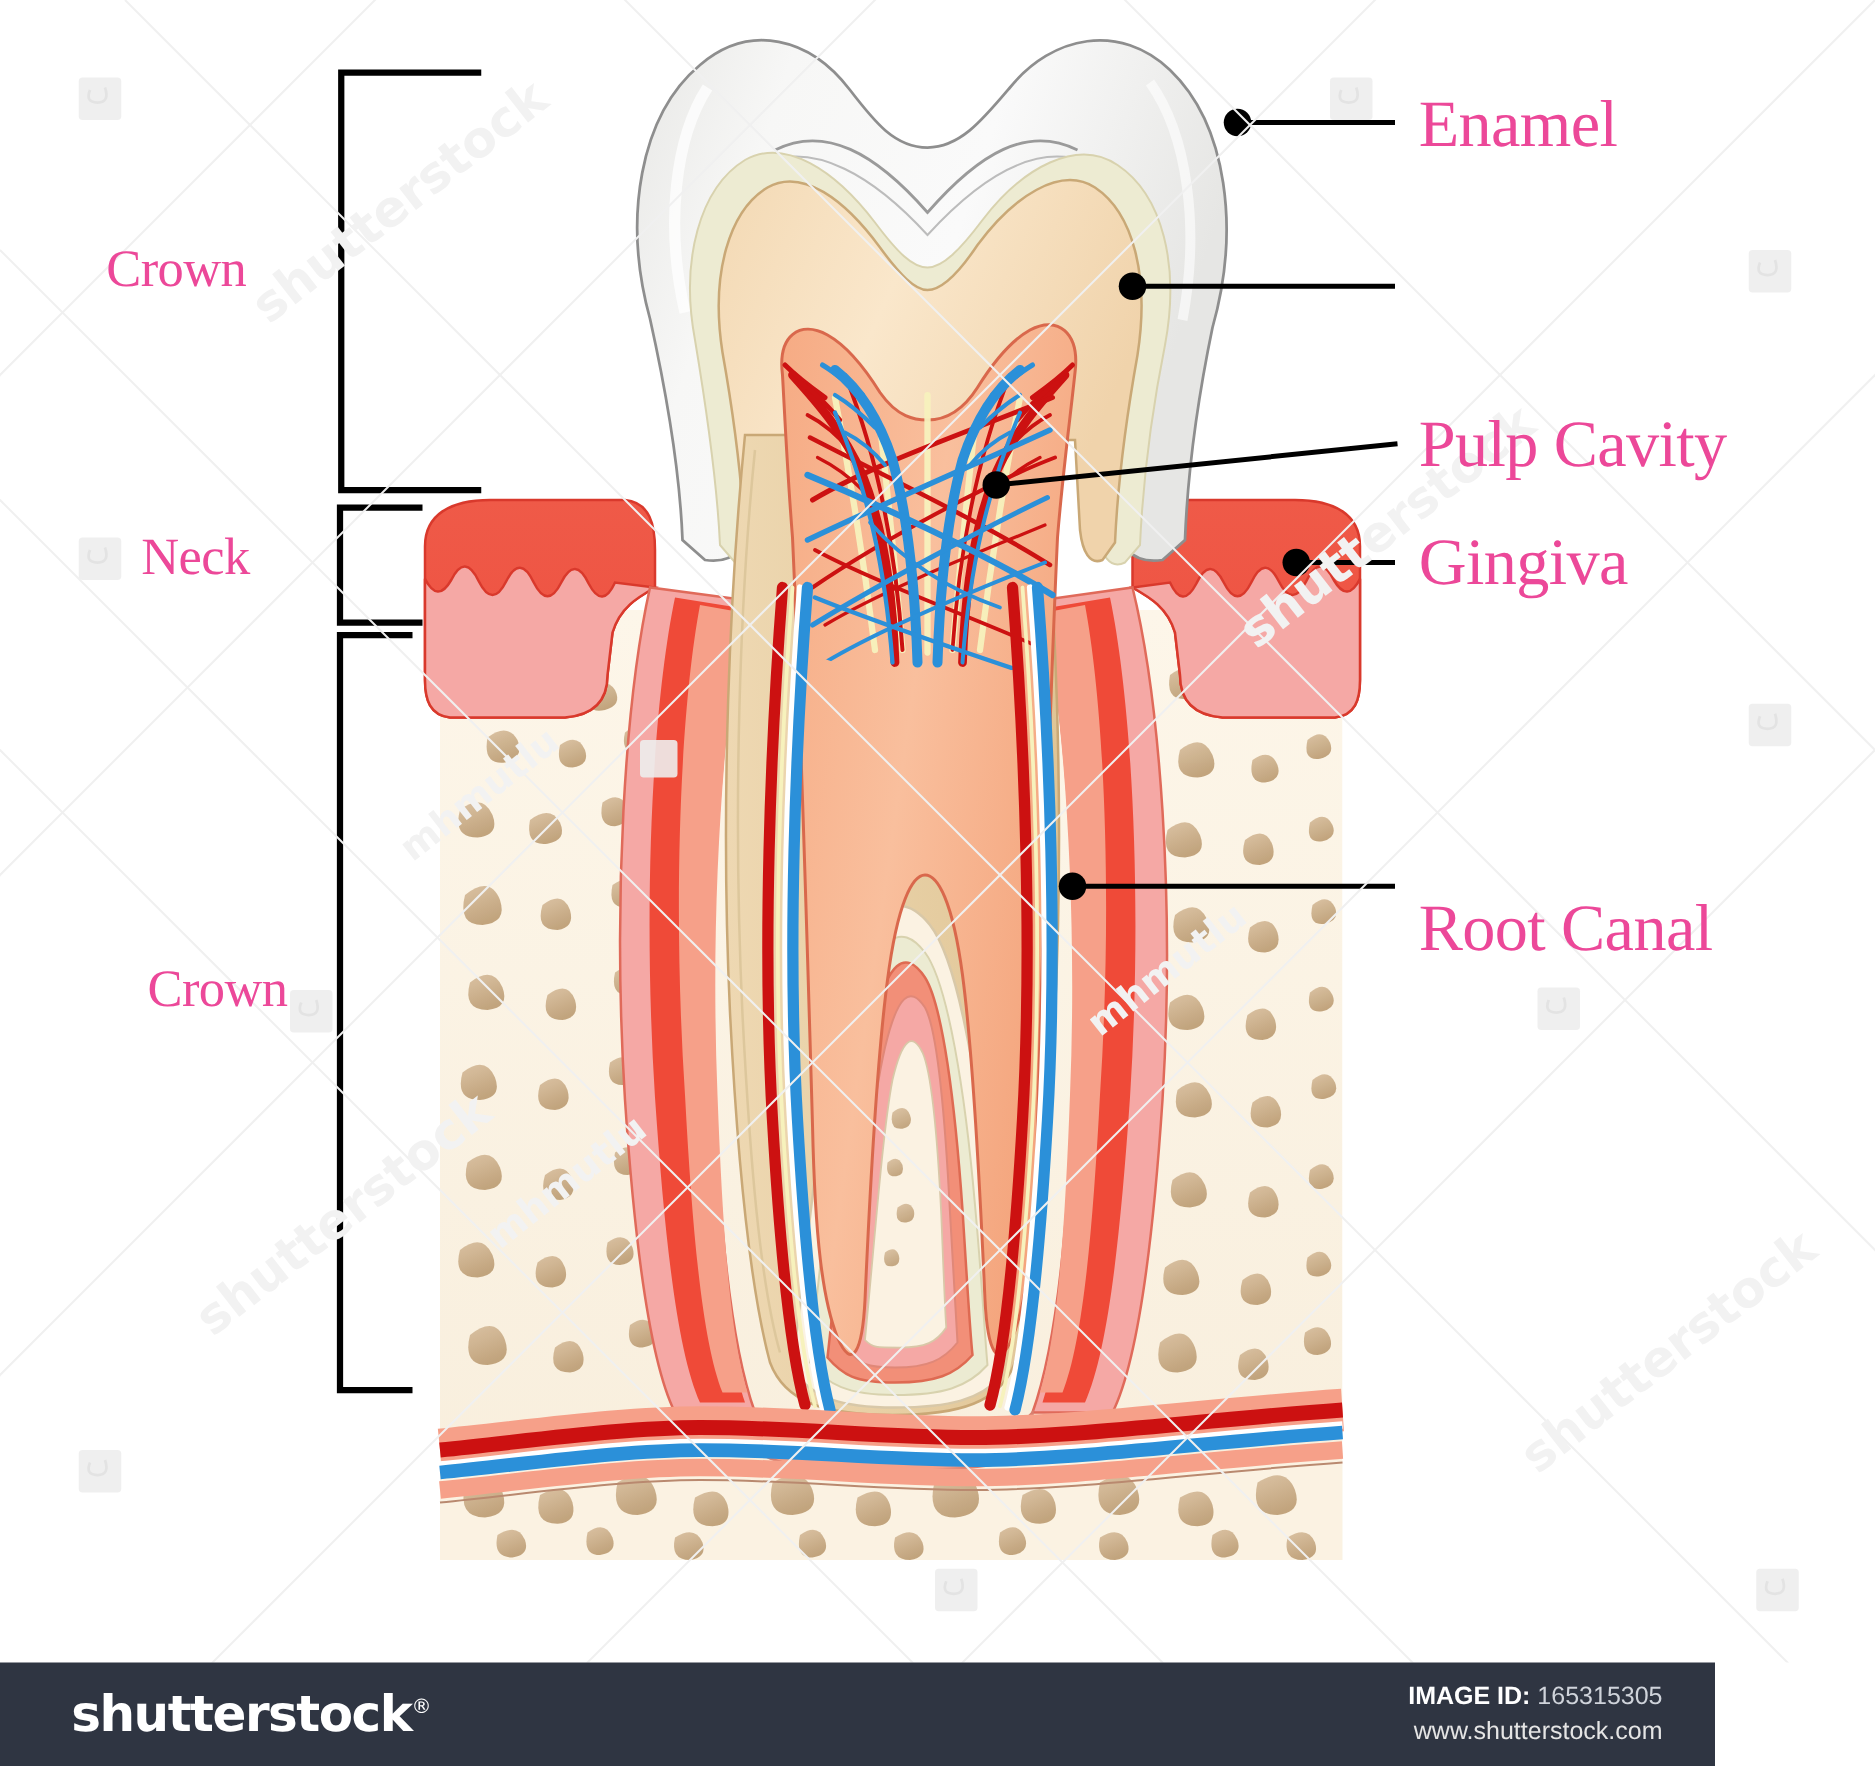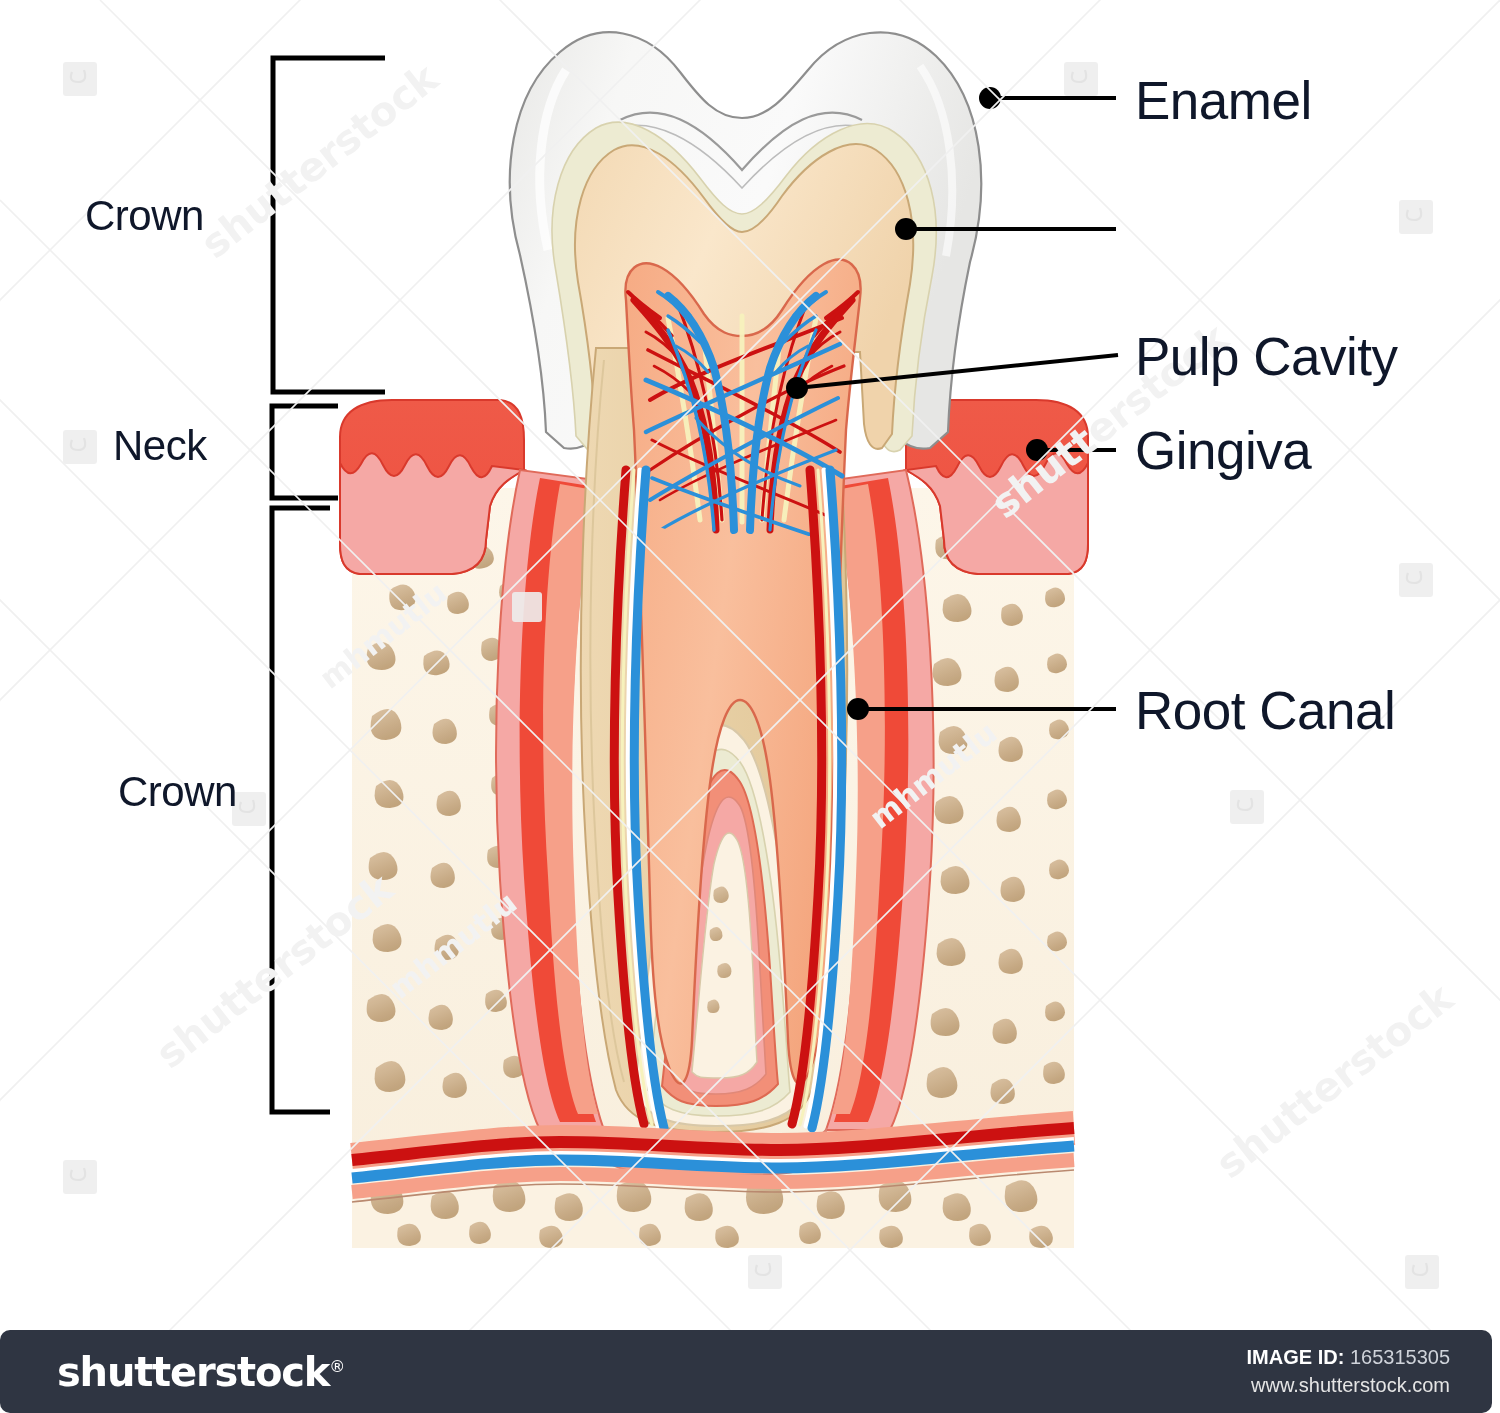--- a/index.html
+++ b/index.html
@@ -20,36 +20,35 @@
   #figure {
     position: absolute;
     left: 0; top: 0;
     width: 1500px;
     height: 1330px;
   }
   #figure svg { display: block; }
 
   .label-text {
     position: absolute;
-    font-family: Liberation Sans, sans-serif;
-    color: #0f172a;
+    font-family: Liberation Serif, serif;
+    color: #ec4899;
     white-space: nowrap;
     font-weight: 400;
     letter-spacing: -0.5px;
   }
   .label-right { font-size: 53px; }
   .label-left  { font-size: 42px; text-align: center; }
 
   
   #footer {
     position: absolute;
     left: 0; top: 1330px;
-    width: 1492px; height: 83px;
+    width: 1372px; height: 83px;
     background: #2f3542;
-    border-radius: 10px;
   }
   #logo {
     position: absolute;
     left: 57px; top: 19px;
     font-family: "DejaVu Sans", sans-serif;
     font-size: 40px;
     font-weight: 700;
     color: #ffffff;
     letter-spacing: -1.2px;
   }
@@ -552,21 +551,21 @@
     </g>
   </svg>
 
   <div class="label-text label-left" style="left:85px; top:192px;">Crown</div>
   <div class="label-text label-left" style="left:113px; top:422px;">Neck</div>
   <div class="label-text label-left" style="left:118px; top:768px;">Crown</div>
 
   <div class="label-text label-right" style="left:1135px; top:70px;">Enamel</div>
   <div class="label-text label-right" style="left:1135px; top:326px;">Pulp Cavity</div>
   <div class="label-text label-right" style="left:1135px; top:420px;">Gingiva</div>
-  <div class="label-text label-right" style="left:1135px; top:680px;">Root Canal</div>
+  <div class="label-text label-right" style="left:1135px; top:713px;">Root Canal</div>
 
   <div id="footer">
     <div id="logo"><span>shutterstock</span><span class="reg">®</span></div>
     <div id="footer-right">
       <div class="imgid"><b>IMAGE ID:</b> <span>165315305</span></div>
       <div class="site">www.shutterstock.com</div>
     </div>
   </div>
 
 </div>

